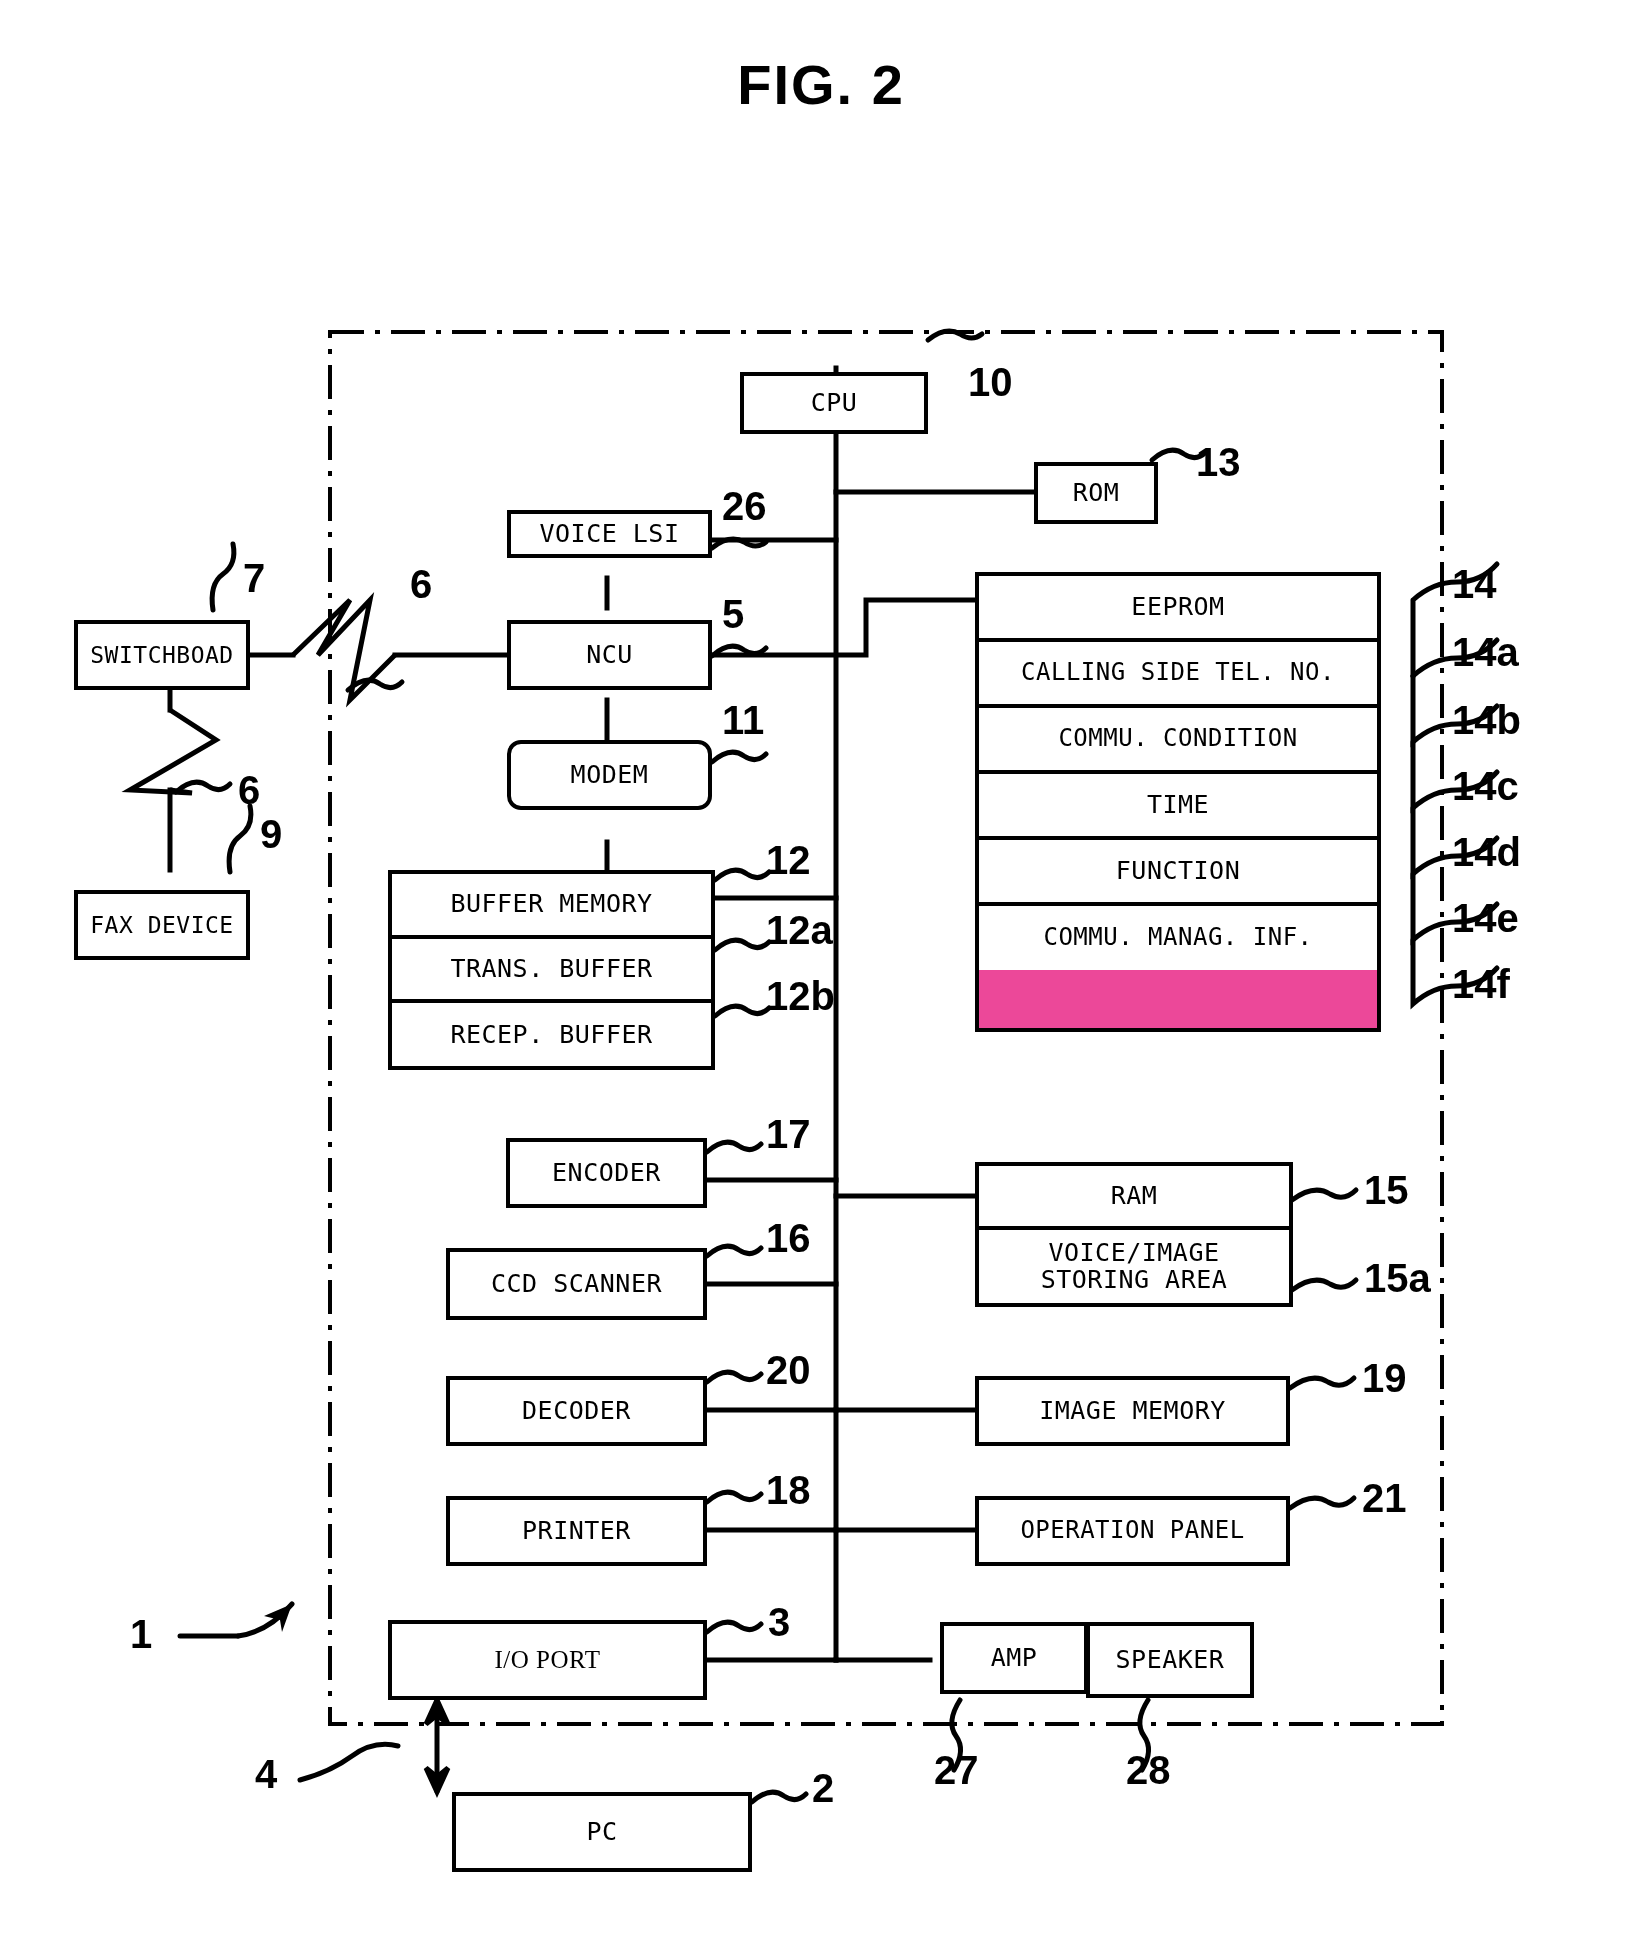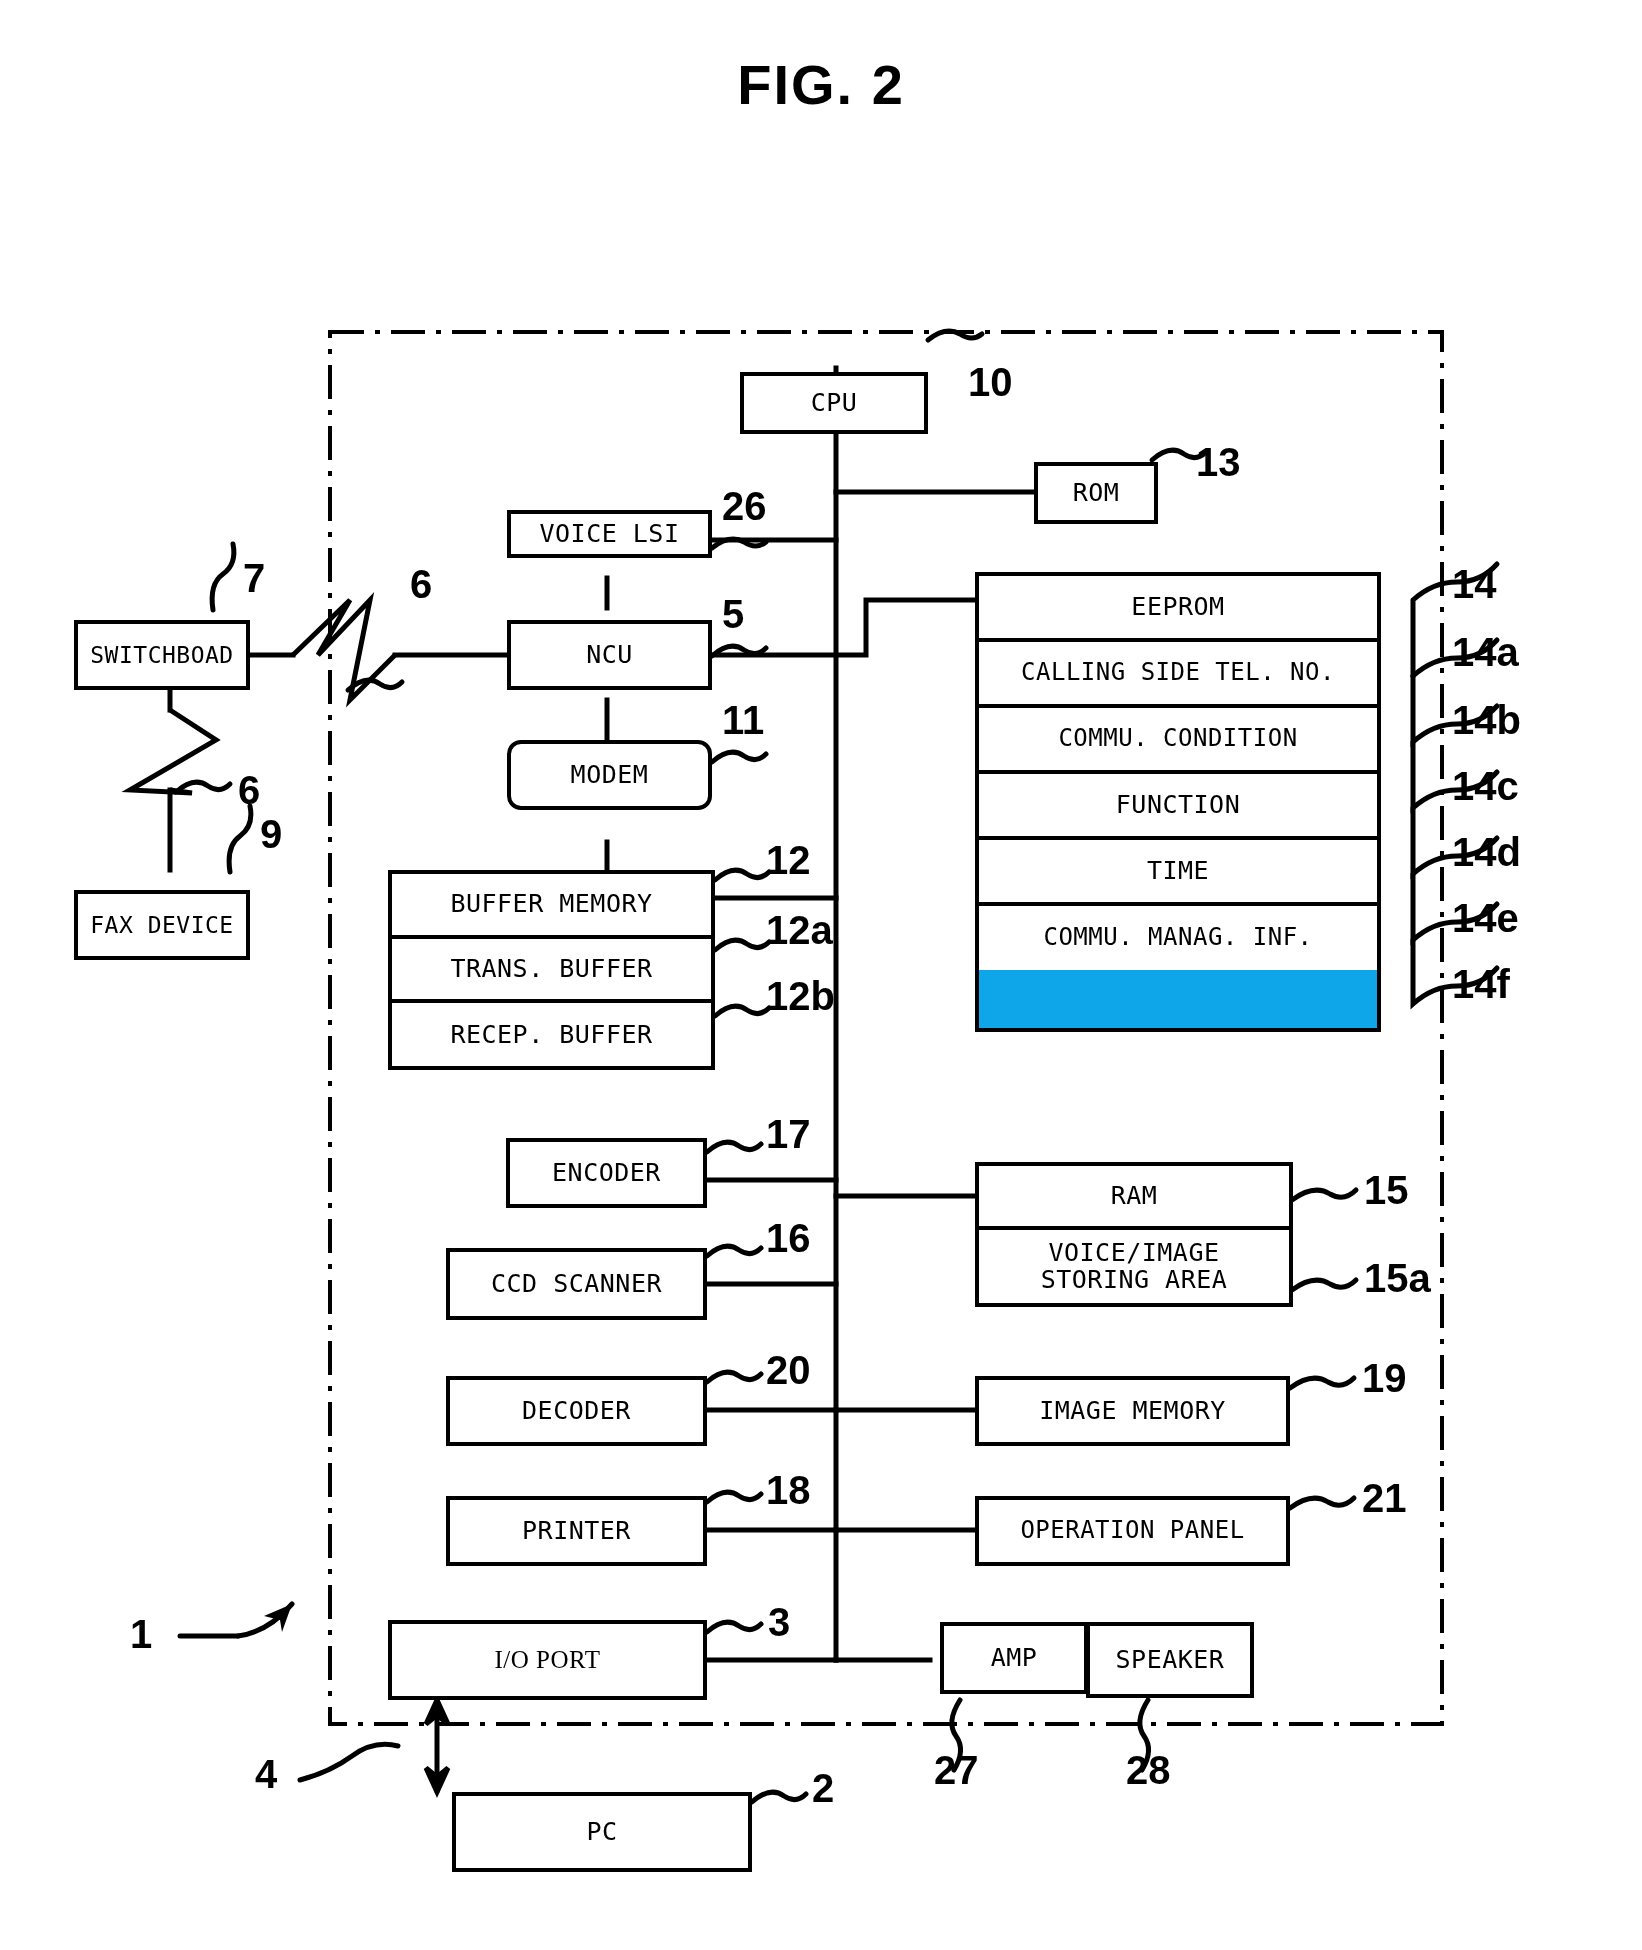--- a/index.html
+++ b/index.html
@@ -42,21 +42,21 @@
     font-size: 25px;
     letter-spacing: 0.5px;
     line-height: 1.05;
     z-index: 5;
   }
 
   
   .stack {
     position: absolute;
     border: 4px solid #000;
-    background: #0ea5e9;
+    background: #ec4899;
     box-sizing: border-box;
     z-index: 5;
     display: flex;
     flex-direction: column;
   }
   .stack > .cell {
     box-sizing: border-box;
     border-bottom: 4px solid #000;
     display: flex;
     align-items: center;
@@ -296,24 +296,24 @@
   <div class="cell" style="height:66px;">
     <span>EEPROM</span>
   </div>
   <div class="cell" style="height:66px; font-size:24px;">
     <span>CALLING SIDE TEL. NO.</span>
   </div>
   <div class="cell" style="height:66px; font-size:24px;">
     <span>COMMU. CONDITION</span>
   </div>
   <div class="cell" style="height:66px;">
+    <span>TIME</span>
+  </div>
+  <div class="cell" style="height:66px;">
     <span>FUNCTION</span>
-  </div>
-  <div class="cell" style="height:66px;">
-    <span>TIME</span>
   </div>
   <div class="cell" style="height:64px; font-size:24px;">
     <span>COMMU. MANAG. INF.</span>
   </div>
 </div>
 <div class="ref" style="left:1452px; top:562px;">14</div>
 <div class="ref" style="left:1452px; top:630px;">14a</div>
 <div class="ref" style="left:1452px; top:698px;">14b</div>
 <div class="ref" style="left:1452px; top:764px;">14c</div>
 <div class="ref" style="left:1452px; top:830px;">14d</div>

